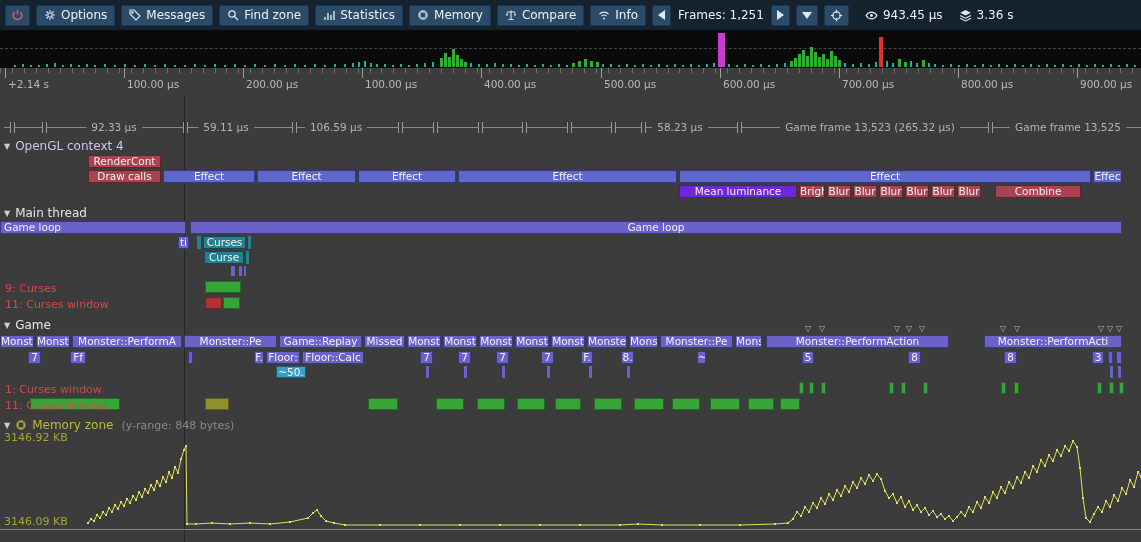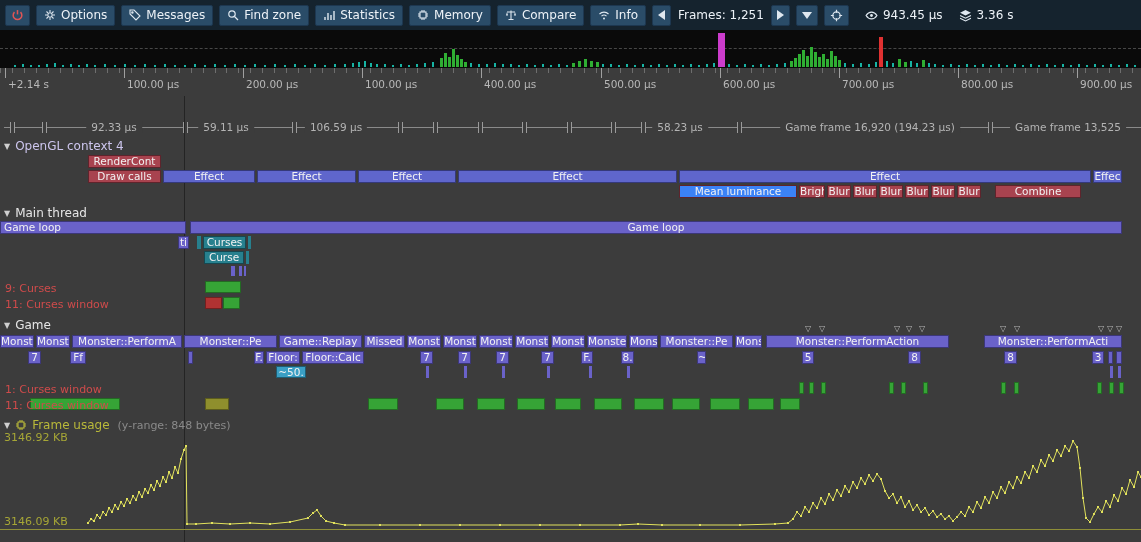--- a/index.html
+++ b/index.html
@@ -366,21 +366,21 @@
       <div class="sf-sep" style="left: 522px;"></div>
       <div class="sf-sep" style="left: 567px;"></div>
       <div class="sf-sep" style="left: 611px;"></div>
       <div class="sf-sep" style="left: 641px;"></div>
       <div class="sf-sep" style="left: 737px;"></div>
       <div class="sf-sep" style="left: 988px;"></div>
       <span class="sf-label" style="left: 114px;">92.33 μs</span>
       <span class="sf-label" style="left: 226px;">59.11 μs</span>
       <span class="sf-label" style="left: 336px;">106.59 μs</span>
       <span class="sf-label" style="left: 680px;">58.23 μs</span>
-      <span class="sf-label" style="left: 870px;">Game frame 16,920 (194.23 μs)</span>
+      <span class="sf-label" style="left: 870px;">Game frame 13,523 (265.32 μs)</span>
       <span class="sf-label" style="left: 1068px;">Game frame 13,525</span>
     </div>
 
   <div id="timeline">
     <div class="vline"></div>
 
     <div class="sec-header hdr-opengl">
       <span class="tri">▼</span>
       <span>OpenGL context 4</span>
     </div>
@@ -393,21 +393,21 @@
       <span>Game</span>
     </div>
     <div class="sec-header hdr-mem">
       <span class="tri">▼</span>
       <span class="icon">
         <svg width="12" height="12" viewBox="0 0 12 12" fill="none" stroke="#b9b93a" stroke-width="1.1">
             <rect x="3" y="3" width="6" height="6"></rect>
             <path d="M5 1v2M7 1v2M5 9v2M7 9v2M1 5h2M1 7h2M9 5h2M9 7h2"></path>
           </svg>
       </span>
-      <span>Frame usage</span>
+      <span>Memory zone</span>
       <span class="range">(y-range: 848 bytes)</span>
     </div>
 
     <div class="mem-label mem-max">3146.92 KB</div>
     <div class="mem-label mem-min">3146.09 KB</div>
     <div class="mem-baseline"></div>
     <svg id="memsvg" width="1141" height="112">
         <polyline points="88,93 91,89 94,91 97,85 100,88 103,82 106,85 109,78 112,82 115,75 118,79 121,72 124,76 127,69 130,73 133,66 136,70 139,62 142,67 145,59 148,63 151,55 154,60 157,51 160,56 163,47 166,52 169,42 172,48 175,37 178,43 181,29 184,20 186,16 187,94 196,94 212,93 230,94 250,93 270,94 290,92 308,88 313,83 317,80 321,86 326,91 334,93 345,95 380,95 420,95 460,95 500,95 540,95 580,95 620,95 638,94 662,95 700,95 740,95 775,94 788,93 793,89 797,82 801,86 805,77 809,82 813,73 817,78 821,68 825,74 829,64 833,70 837,60 841,66 845,56 849,62 853,52 857,58 861,48 865,54 869,45 873,51 877,44 881,49 885,61 889,68 893,64 897,73 901,67 905,77 909,71 913,80 917,75 921,82 925,78 929,85 933,81 937,87 941,84 945,89 949,86 953,91 957,87 961,82 965,86 969,77 973,82 977,72 981,78 985,67 989,73 993,62 997,68 1001,57 1005,63 1009,52 1013,58 1017,47 1021,53 1025,42 1029,48 1033,36 1037,42 1041,30 1045,36 1049,25 1053,31 1057,20 1061,26 1065,16 1069,21 1073,11 1077,17 1080,38 1083,68 1086,88 1090,92 1094,84 1098,77 1102,82 1106,71 1110,77 1114,65 1118,71 1122,58 1126,64 1130,50 1134,57 1138,42 1141,47" fill="none" stroke="#e2e25c" stroke-width="1"></polyline>
         <rect x="87" y="92" width="2" height="2" fill="#e2e25c"></rect>
         <rect x="90" y="88" width="2" height="2" fill="#e2e25c"></rect>
@@ -561,21 +561,21 @@
         <rect x="1140" y="46" width="2" height="2" fill="#e2e25c"></rect>
       </svg>
   <div class="zone" style="left: 88px; top: 155px; width: 73px; height: 13px; line-height: 11px; background: rgb(168, 67, 79); border-color: rgb(94, 36, 44);">RenderCont</div>
       <div class="zone" style="left: 88px; top: 170px; width: 73px; height: 13px; line-height: 11px; background: rgb(168, 67, 79); border-color: rgb(94, 36, 44);">Draw calls</div>
       <div class="zone" style="left: 163px; top: 170px; width: 92px; height: 13px; line-height: 11px; background: rgb(95, 102, 204); border-color: rgb(53, 57, 122);">Effect</div>
       <div class="zone" style="left: 257px; top: 170px; width: 99px; height: 13px; line-height: 11px; background: rgb(95, 102, 204); border-color: rgb(53, 57, 122);">Effect</div>
       <div class="zone" style="left: 358px; top: 170px; width: 98px; height: 13px; line-height: 11px; background: rgb(95, 102, 204); border-color: rgb(53, 57, 122);">Effect</div>
       <div class="zone" style="left: 458px; top: 170px; width: 219px; height: 13px; line-height: 11px; background: rgb(95, 102, 204); border-color: rgb(53, 57, 122);">Effect</div>
       <div class="zone" style="left: 679px; top: 170px; width: 412px; height: 13px; line-height: 11px; background: rgb(95, 102, 204); border-color: rgb(53, 57, 122);">Effect</div>
       <div class="zone" style="left: 1093px; top: 170px; width: 29px; height: 13px; line-height: 11px; background: rgb(95, 102, 204); border-color: rgb(53, 57, 122);">Effec</div>
-      <div class="zone" style="left: 679px; top: 185px; width: 118px; height: 13px; line-height: 11px; background: #3b82f6; border-color: rgb(94, 36, 44);">Mean luminance</div>
+      <div class="zone" style="left: 679px; top: 185px; width: 118px; height: 13px; line-height: 11px; background: #6d28d9; border-color: rgb(94, 36, 44);">Mean luminance</div>
       <div class="zone" style="left: 799px; top: 185px; width: 26px; height: 13px; line-height: 11px; background: rgb(168, 67, 79); border-color: rgb(94, 36, 44);">Brigh</div>
       <div class="zone" style="left: 827px; top: 185px; width: 24px; height: 13px; line-height: 11px; background: rgb(168, 67, 79); border-color: rgb(94, 36, 44);">Blur</div>
       <div class="zone" style="left: 853px; top: 185px; width: 24px; height: 13px; line-height: 11px; background: rgb(168, 67, 79); border-color: rgb(94, 36, 44);">Blur</div>
       <div class="zone" style="left: 879px; top: 185px; width: 24px; height: 13px; line-height: 11px; background: rgb(168, 67, 79); border-color: rgb(94, 36, 44);">Blur</div>
       <div class="zone" style="left: 905px; top: 185px; width: 24px; height: 13px; line-height: 11px; background: rgb(168, 67, 79); border-color: rgb(94, 36, 44);">Blur</div>
       <div class="zone" style="left: 931px; top: 185px; width: 24px; height: 13px; line-height: 11px; background: rgb(168, 67, 79); border-color: rgb(94, 36, 44);">Blur</div>
       <div class="zone" style="left: 957px; top: 185px; width: 24px; height: 13px; line-height: 11px; background: rgb(168, 67, 79); border-color: rgb(94, 36, 44);">Blur</div>
       <div class="zone" style="left: 995px; top: 185px; width: 86px; height: 13px; line-height: 11px; background: rgb(168, 67, 79); border-color: rgb(94, 36, 44);">Combine</div>
       <div class="zone" style="left: 0px; top: 221px; width: 186px; height: 13px; line-height: 11px; background: rgb(106, 98, 201); border-color: rgb(60, 55, 121); text-align: left; padding-left: 3px;">Game loop</div>
       <div class="zone" style="left: 190px; top: 221px; width: 932px; height: 13px; line-height: 11px; background: rgb(106, 98, 201); border-color: rgb(60, 55, 121);">Game loop</div>

